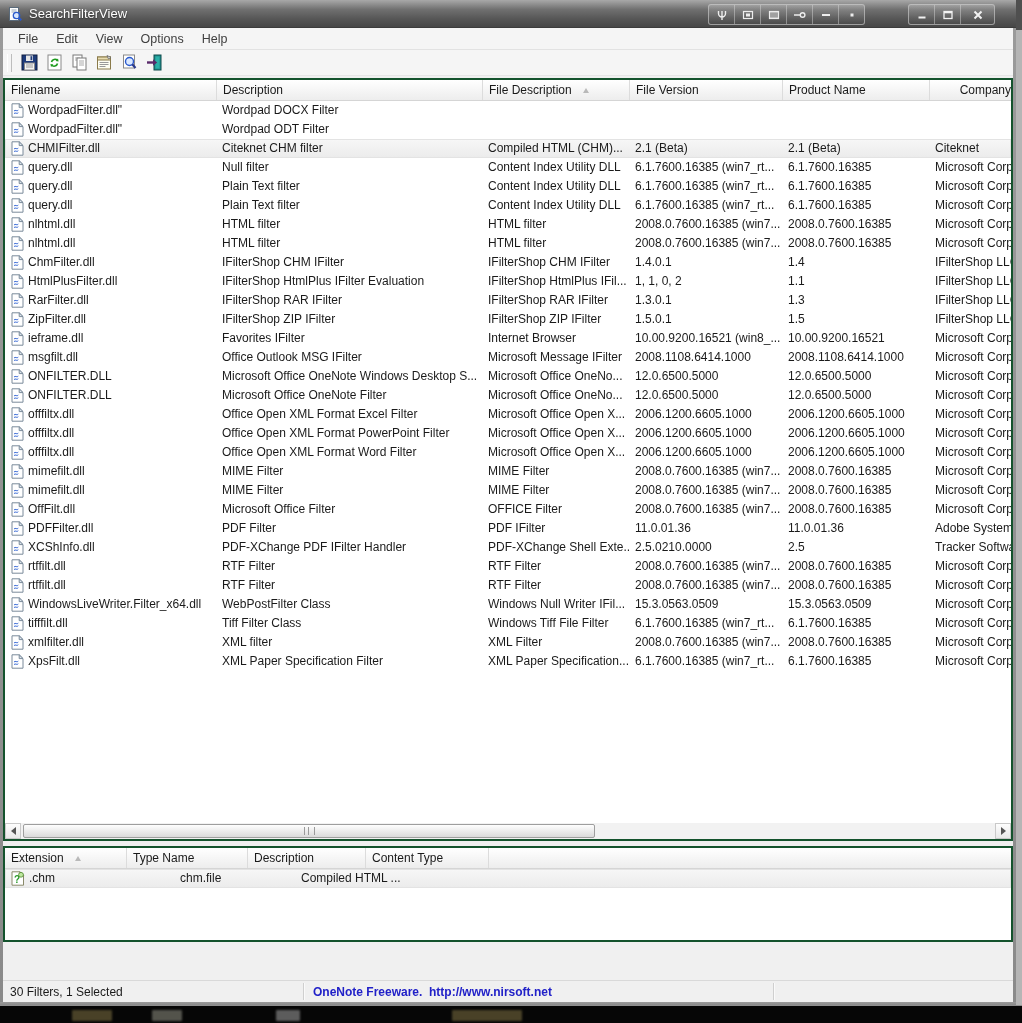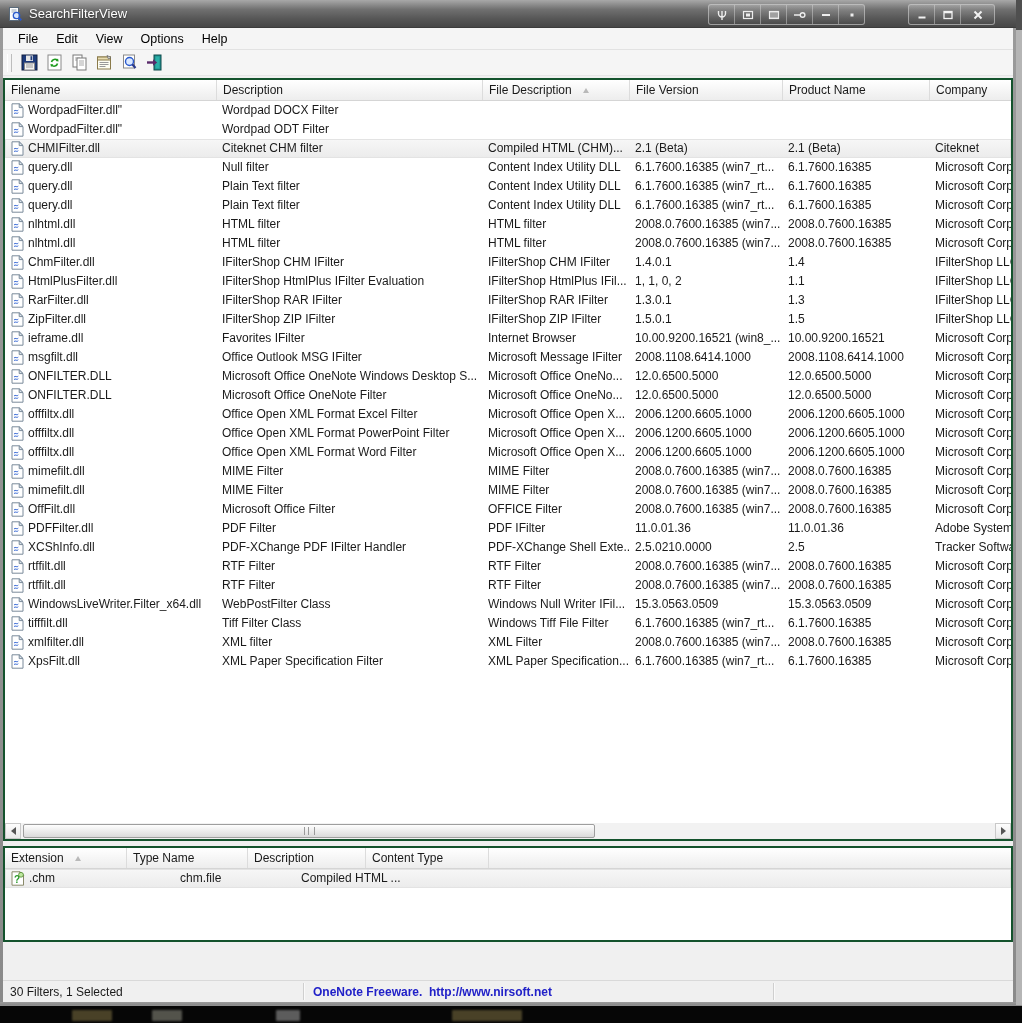--- a/index.html
+++ b/index.html
@@ -22,21 +22,21 @@
     overflow:hidden;}
   .tb-group.custom{left:708px;}
   .tb-group.std{left:908px;}
   .tb-btn{width:25px;display:flex;align-items:center;justify-content:center;
     border-right:1px solid rgba(220,220,220,.45);background:linear-gradient(rgba(255,255,255,.14),rgba(0,0,0,.12));}
   .tb-btn:last-child{border-right:none;}
   .tb-btn.wide{width:33px;}
   
   .menubar{position:absolute;left:3px;top:28px;width:1010px;height:22px;background:#f5f5f5;
     border-bottom:1px solid #e2e2e2;box-sizing:border-box;display:flex;align-items:center;padding-left:6px;}
-  .menu-item{padding:2px 9px;font-size:12.5px;color:#000000;}
+  .menu-item{padding:2px 9px;font-size:12.5px;color:#404040;}
   
   .toolbar{position:absolute;left:3px;top:50px;width:1010px;height:26px;background:#f5f5f5;
     border-bottom:1px solid #e6e6e6;box-sizing:border-box;display:flex;align-items:center;}
   .gripper{width:3px;height:18px;margin:0 5px 0 4px;border-left:1px solid #fff;border-right:1px solid #bdbdbd;}
   .tool-btn{width:24px;height:22px;display:flex;align-items:center;justify-content:center;margin-right:1px;}
   
   .listview{position:absolute;left:3px;background:#fff;border:2px solid #14532d;box-sizing:border-box;overflow:hidden;}
   #lv-main{top:78px;width:1010px;height:763px;}
   #lv-lower{top:846px;width:1010px;height:96px;}
   .lv-header{display:flex;height:20px;background:linear-gradient(#ffffff,#f4f4f4 60%,#ededed);
@@ -56,21 +56,21 @@
   .mc1{width:266px;}
   .mc2{width:147px;}
   .mc3{width:153px;}
   .mc4{width:147px;}
   .mc5{flex:1;min-width:0;}
   #mh [data-row-index="0"]{width:212px;}
   #mh [data-row-index="1"]{width:266px;}
   #mh [data-row-index="2"]{width:147px;}
   #mh [data-row-index="3"]{width:153px;}
   #mh [data-row-index="4"]{width:147px;}
-  #mh [data-row-index="5"]{flex:1;border-right:none;}
+  #mh [data-row-index="5"]{flex:1;border-right:none;justify-content:flex-end;}
   
   .lc0{width:122px;padding-left:6px;}
   .lc1{width:121px;margin-left:48px;}
   .lc2{width:118px;}
   .lc3{width:123px;}
   #lh [data-row-index="0"]{width:122px;}
   #lh [data-row-index="1"]{width:121px;}
   #lh [data-row-index="2"]{width:118px;}
   #lh [data-row-index="3"]{width:123px;}
   

